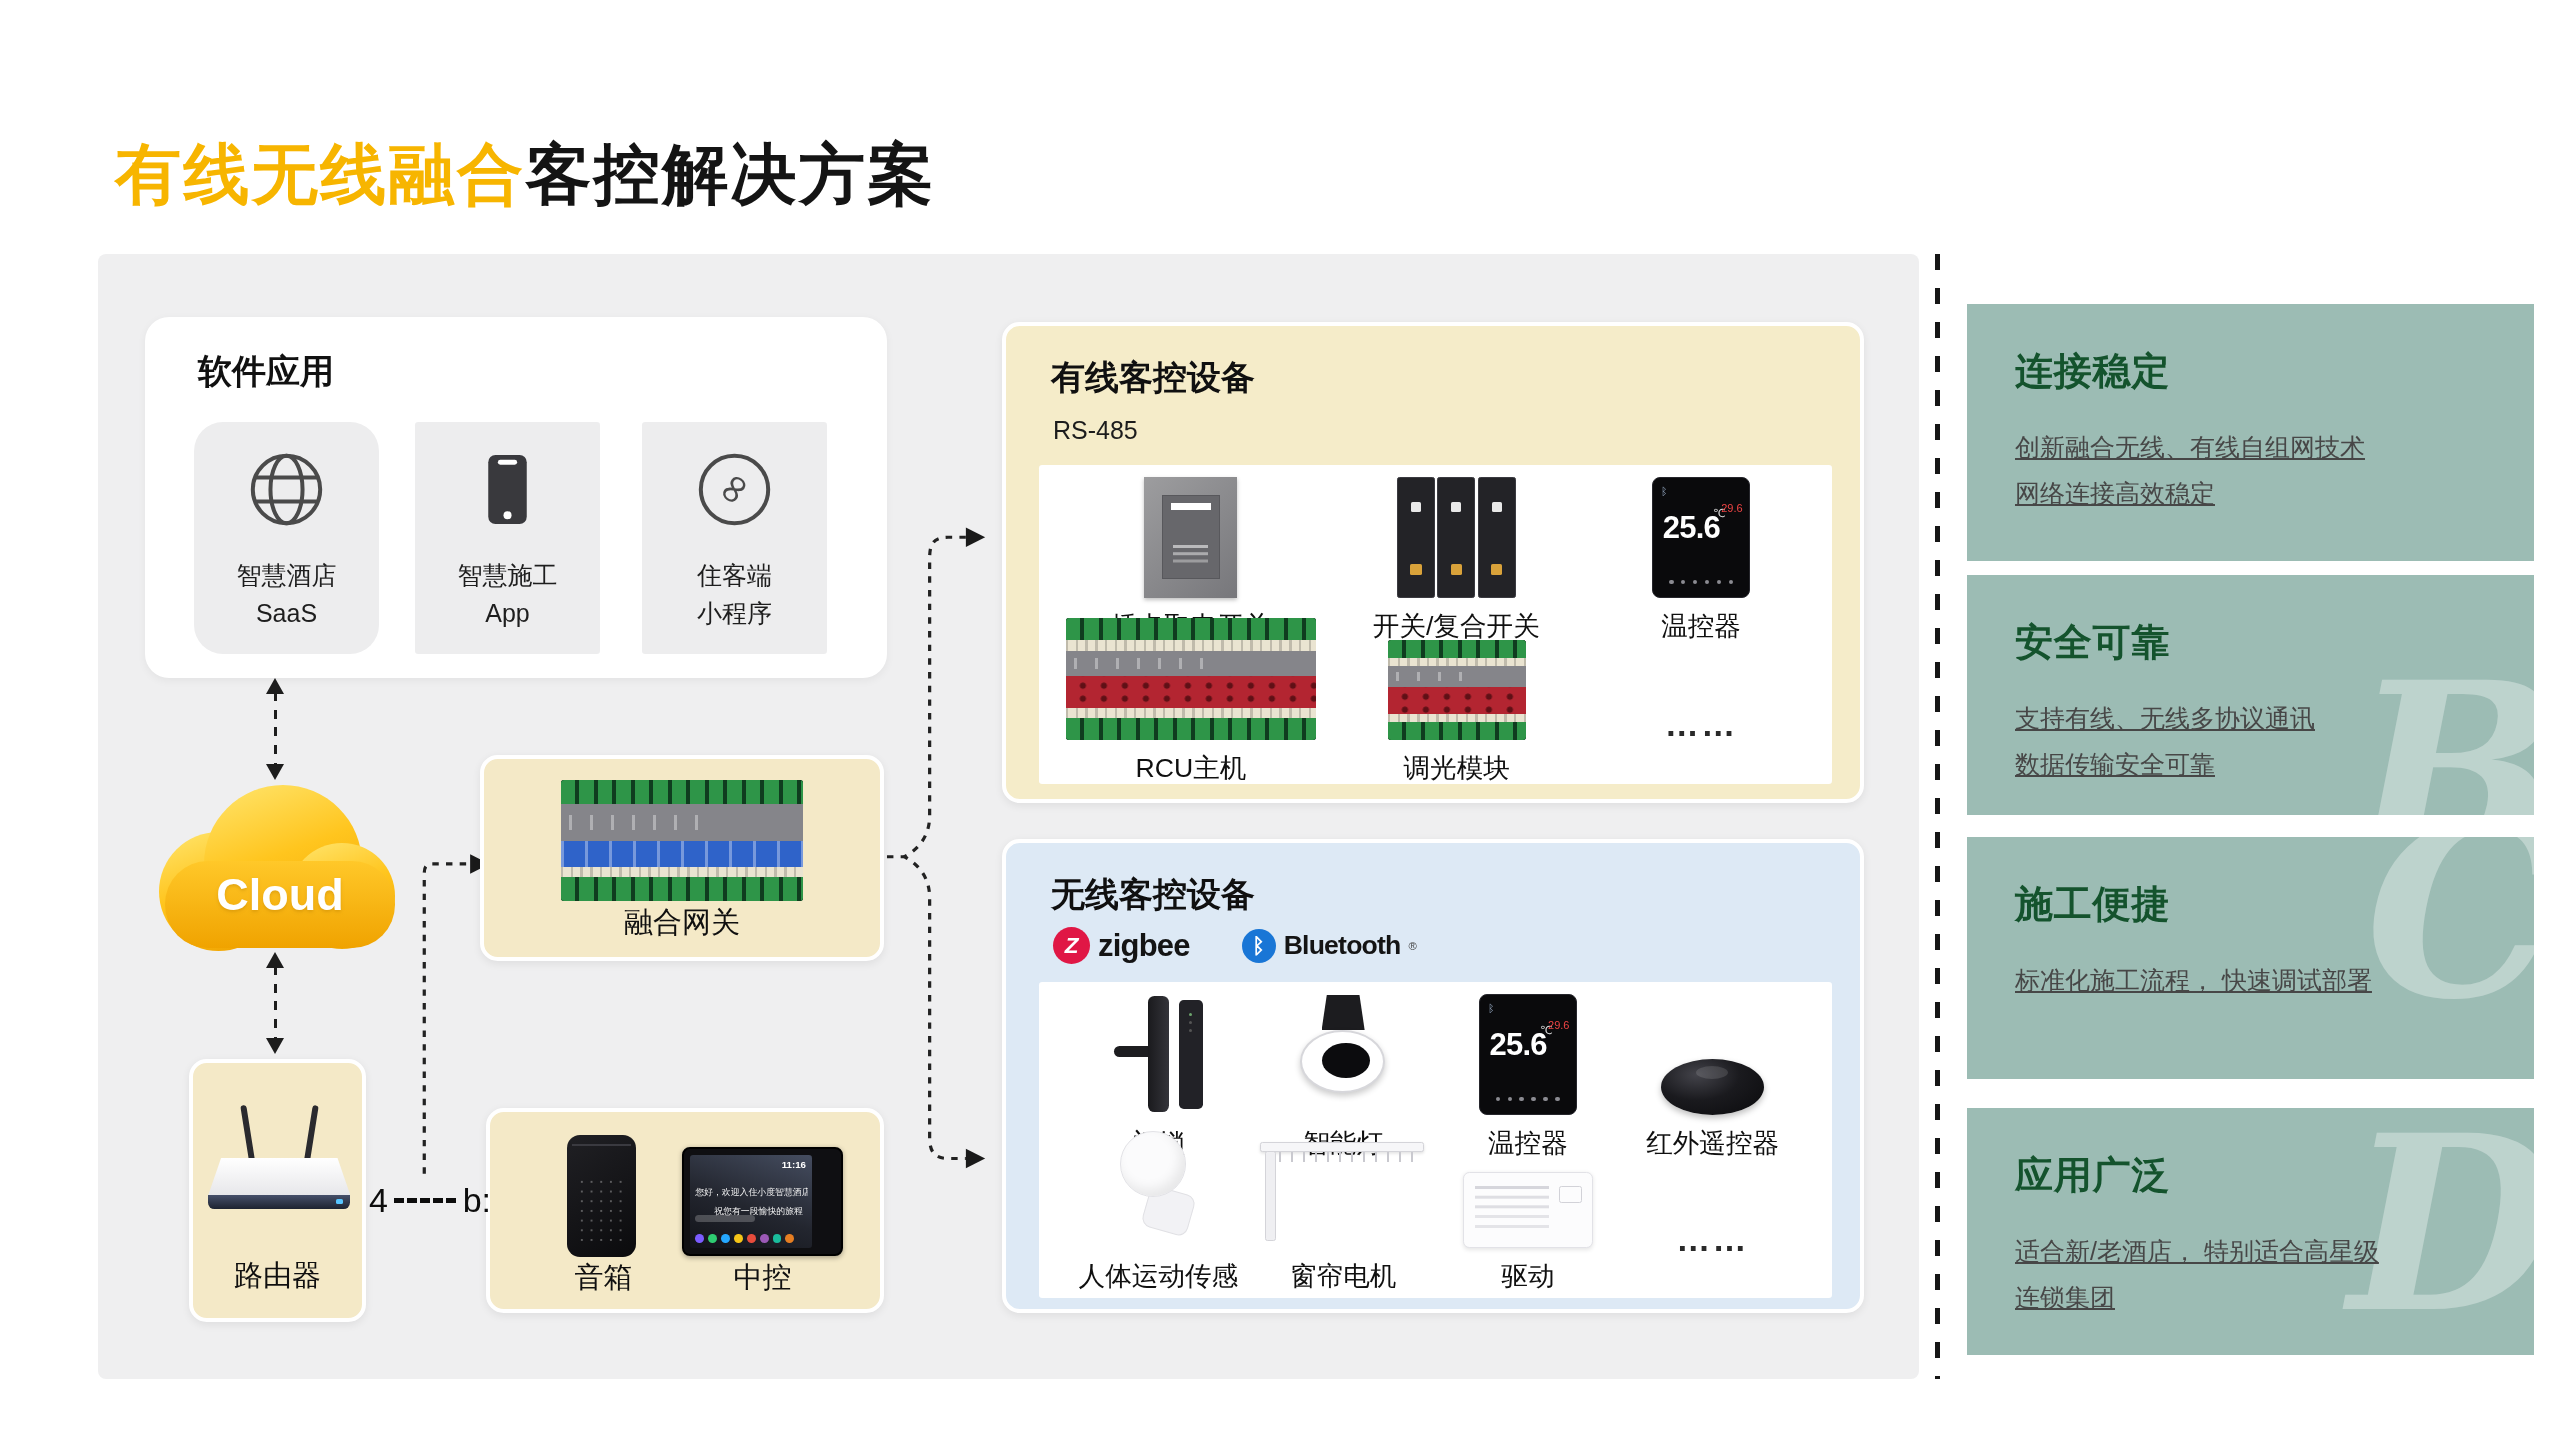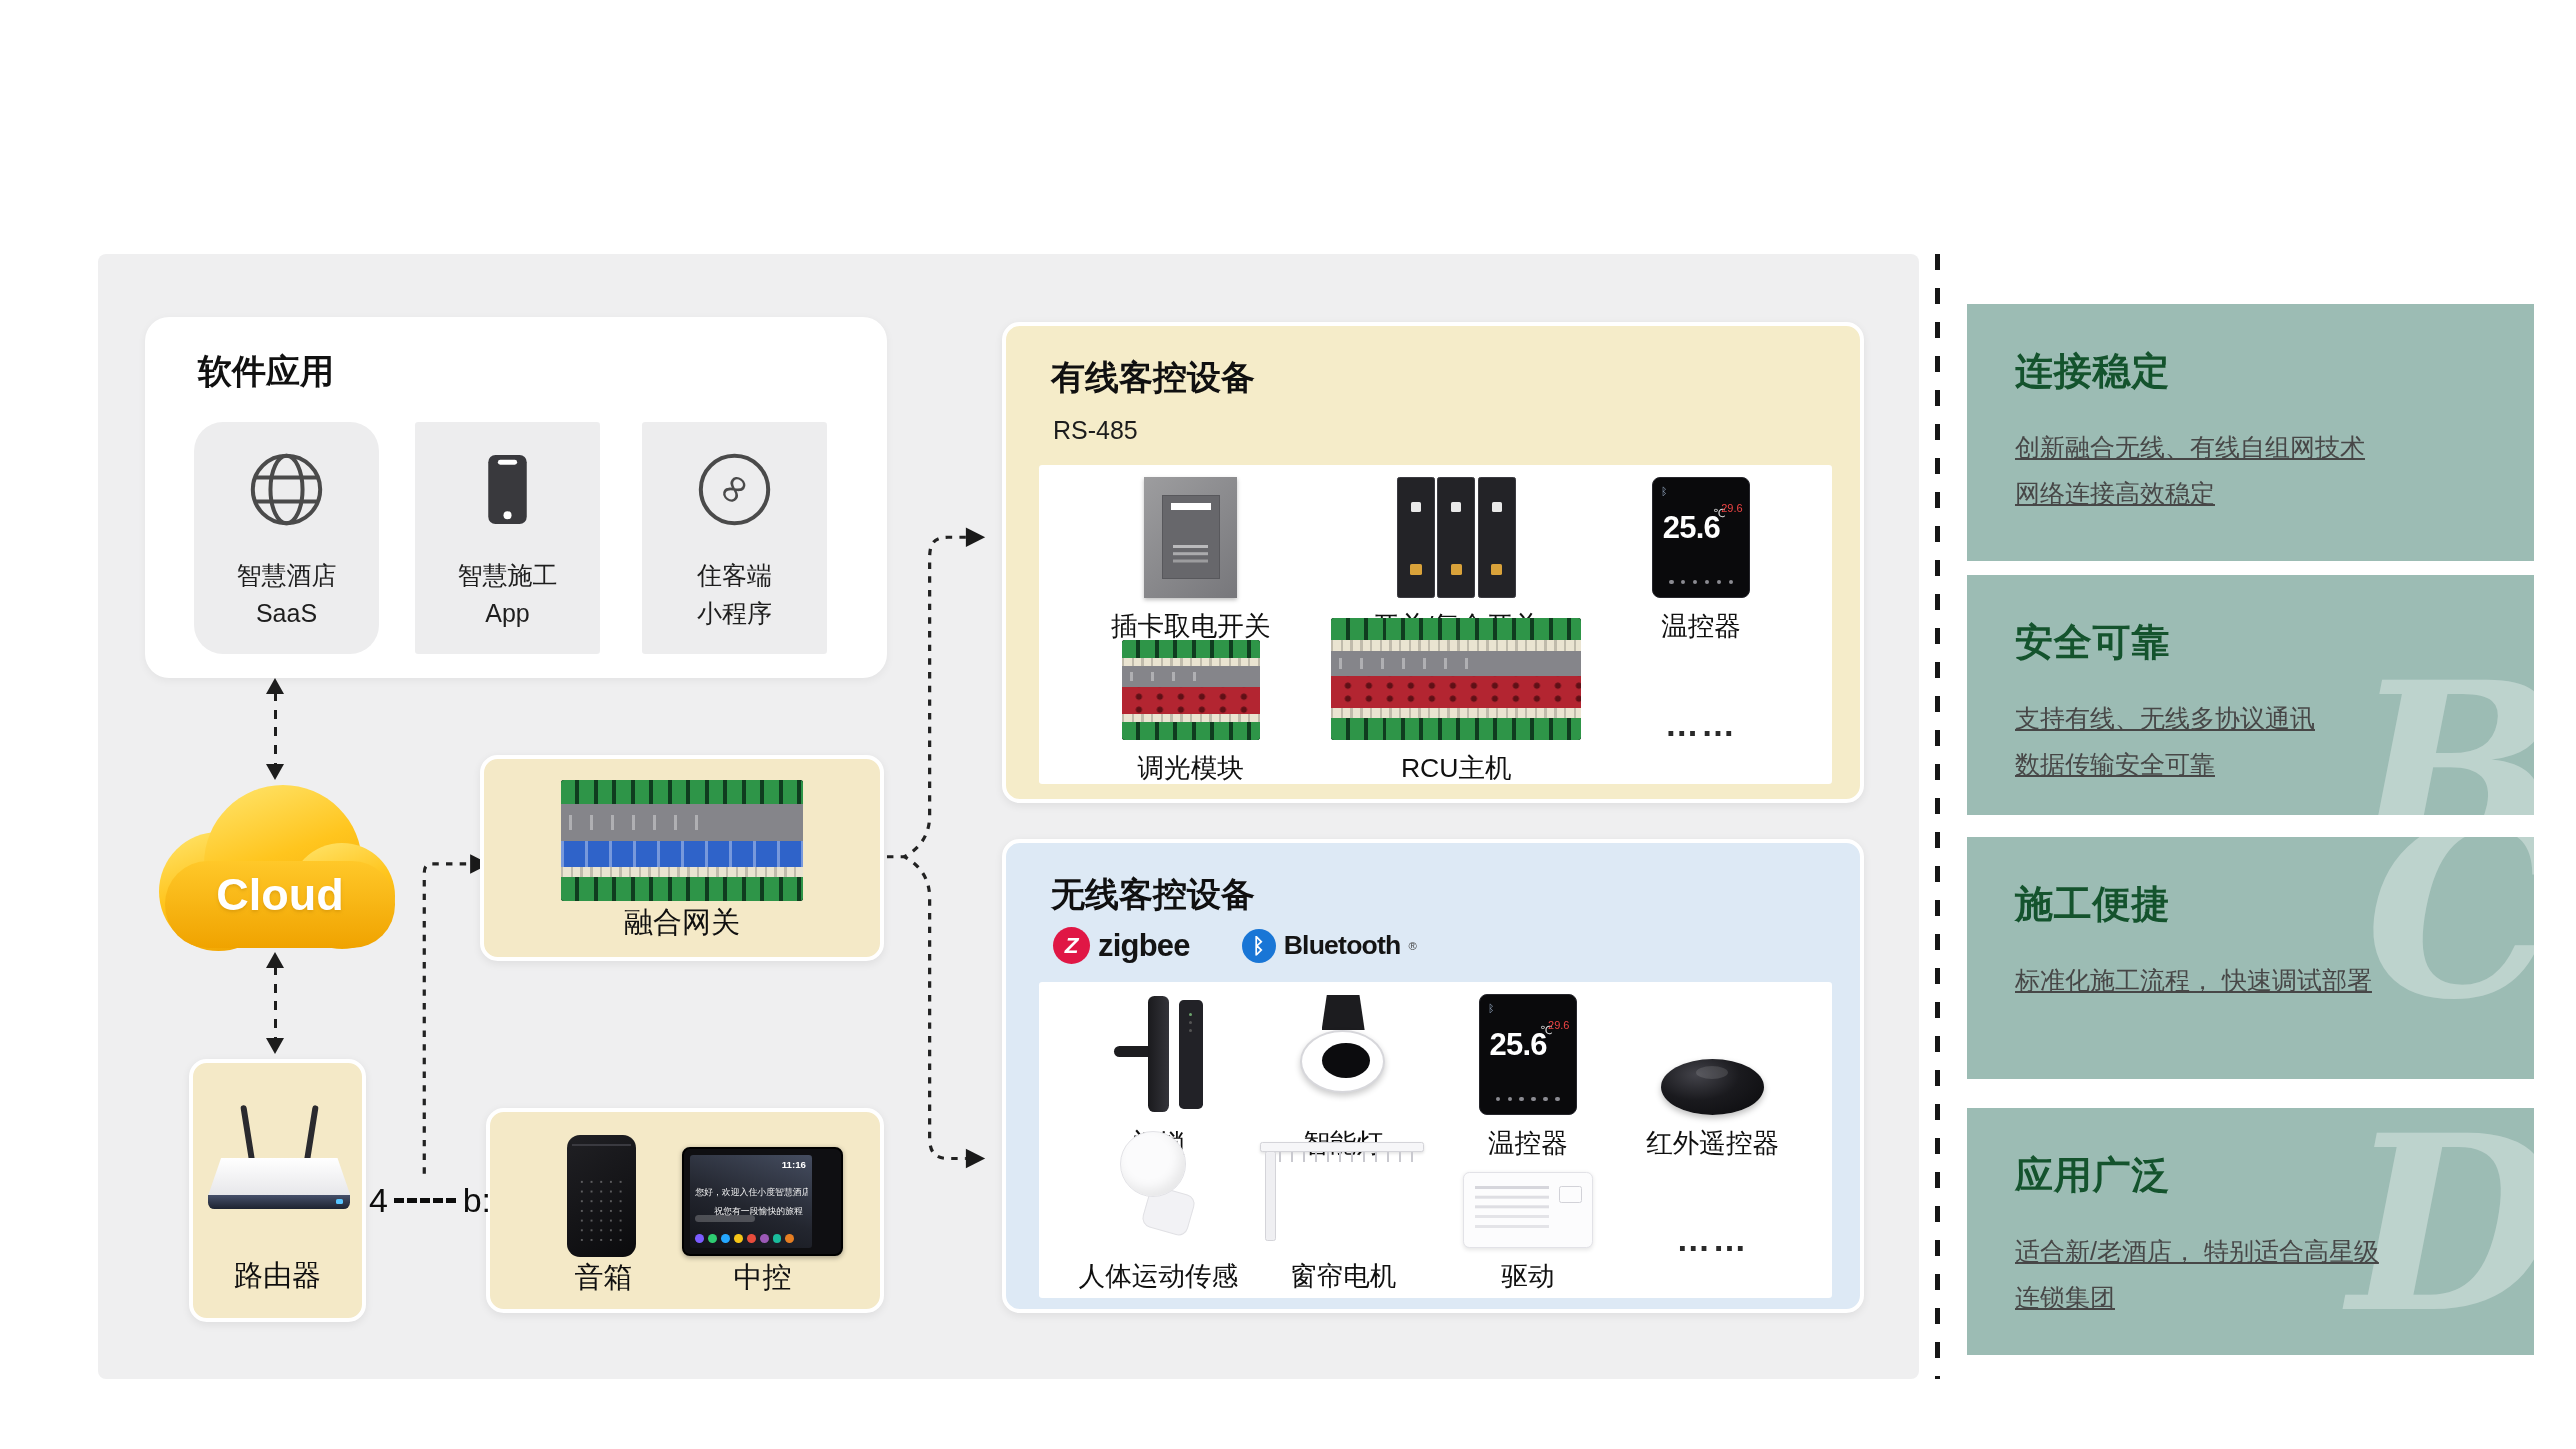--- a/index.html
+++ b/index.html
@@ -172,20 +172,23 @@
   .f-mark{position:absolute;right:-24px;font-family:"DejaVu Serif","Liberation Serif",serif;font-style:italic;font-weight:700;font-size:242px;line-height:1;color:rgba(255,255,255,.34);z-index:0;}
   .f2 .f-mark{bottom:-77px;} .f3 .f-mark{top:-47px;} .f4 .f-mark{top:-4.8px;}
 
   svg text{font-family:"DejaVu Sans",sans-serif;}
 </style>
 </head>
 <body>
 
 <div id="app">
 
+  <div class="page-title">
+    <span class="hl">有线无线融合</span><span>客控解决方案</span>
+  </div>
 
   <div class="main-panel">
 
     <svg class="wires" viewBox="0 0 2262 1398">
       <path d="M474,758 H415 C407,758 405,762 405,770 V1146" fill="none" stroke="#222" stroke-width="4" stroke-dasharray="8 9"></path>
       <polygon points="462,746 486,758 462,770" fill="#1a1a1a"></polygon>
       <path d="M980,749 H1002" fill="none" stroke="#222" stroke-width="4" stroke-dasharray="8 9"></path>
       <path d="M1078,352 H1056 C1038,352 1033,360 1033,378 V698 C1033,728 1014,742 1002,749 C1014,756 1033,770 1033,800 V1098 C1033,1114 1038,1124 1056,1124 H1078" fill="none" stroke="#222" stroke-width="4" stroke-dasharray="8 9"></path>
       <polygon points="1078,340 1102,352 1078,364" fill="#1a1a1a"></polygon>
       <polygon points="1078,1112 1102,1124 1078,1136" fill="#1a1a1a"></polygon>
@@ -342,43 +345,43 @@
                     <i></i>
                   </span>
               </div>
             </div>
             <div class="dev-label">温控器</div>
           </div>
         </div>
         <div class="dev-row wired-row2">
           <div class="dev-item">
             <div class="icon-wrap">
+              <div class="module dev-rcu">
+                  <div class="teeth s1"></div>
+                  <div class="cream s2"></div>
+                  <div class="gray s3"></div>
+                  <div class="red s4"></div>
+                  <div class="cream s5"></div>
+                  <div class="teeth s6"></div>
+                </div>
+            </div>
+            <div class="dev-label">RCU主机</div>
+          </div>
+          <div class="dev-item">
+            <div class="icon-wrap">
               <div class="module dev-dim">
                   <div class="teeth s1"></div>
                   <div class="cream s2"></div>
                   <div class="gray s3"></div>
                   <div class="red s4"></div>
                   <div class="cream s5"></div>
                   <div class="teeth s6"></div>
                 </div>
             </div>
             <div class="dev-label">调光模块</div>
-          </div>
-          <div class="dev-item">
-            <div class="icon-wrap">
-              <div class="module dev-rcu">
-                  <div class="teeth s1"></div>
-                  <div class="cream s2"></div>
-                  <div class="gray s3"></div>
-                  <div class="red s4"></div>
-                  <div class="cream s5"></div>
-                  <div class="teeth s6"></div>
-                </div>
-            </div>
-            <div class="dev-label">RCU主机</div>
           </div>
           <div class="dev-item">
             <div class="icon-wrap">
                 <div class="ellipsis">……</div>
               </div>
             <div class="dev-label"></div>
           </div>
         </div>
       </div>
     </div>

